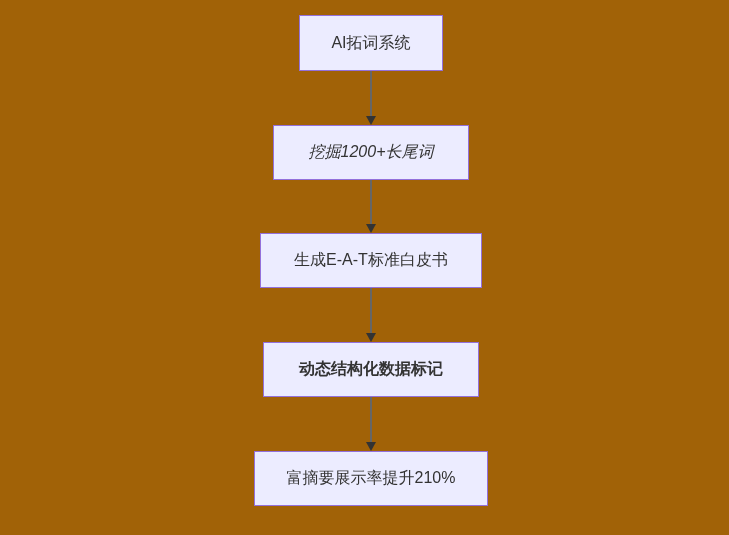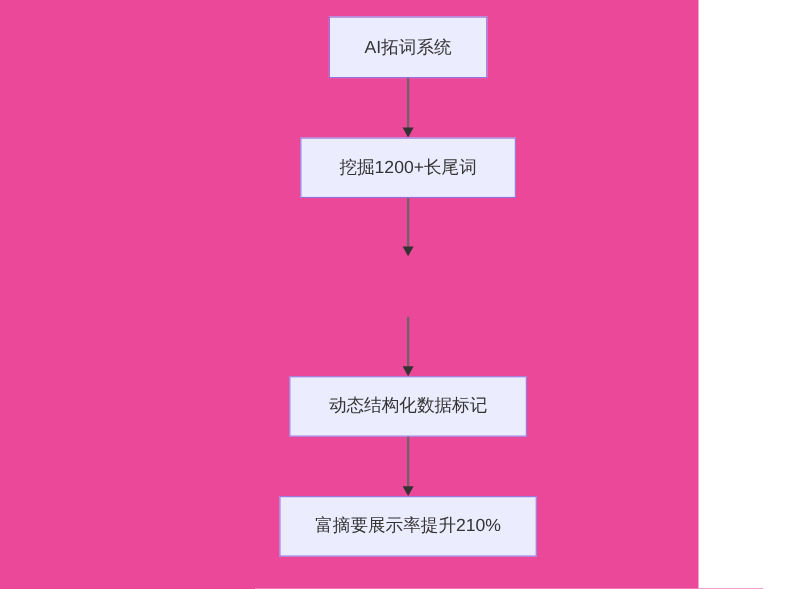--- a/index.html
+++ b/index.html
@@ -1,43 +1,43 @@
 <!DOCTYPE html>
 <html><head>
 <meta charset="utf-8">
 <style>
   html, body {
     margin: 0;
     padding: 0;
   }
   .canvas {
     position: relative;
-    width: 635px;
+    width: 729px;
     height: 535px;
-    background: #ec4899;
+    background: #a16207;
     font-family: "Liberation Sans", "DejaVu Sans", sans-serif;
     overflow: hidden;
   }
   .node {
     position: absolute;
     box-sizing: border-box;
     background: #ececff;
     border: 1px solid #9370db;
     color: #333333;
     font-size: 16px;
     display: flex;
     align-items: center;
     justify-content: center;
     text-align: center;
     white-space: nowrap;
   }
   .node-1 { left: 299px; top: 15px;  width: 144px; height: 56px; }
-  .node-2 { left: 273px; top: 125px; width: 196px; height: 55px; }
+  .node-2 { left: 273px; top: 125px; width: 196px; height: 55px; font-style: italic; }
   .node-3 { left: 260px; top: 233px; width: 222px; height: 55px; }
-  .node-4 { left: 263px; top: 342px; width: 216px; height: 55px; }
+  .node-4 { left: 263px; top: 342px; width: 216px; height: 55px; font-weight: bold; }
   .node-5 { left: 254px; top: 451px; width: 234px; height: 55px; text-align: right; }
 
   .edge {
     position: absolute;
     width: 12px;
     margin-left: -6px; 
   }
   .edge-1 { left: 371px; top: 71px;  height: 54px; }
   .edge-2 { left: 371px; top: 180px; height: 53px; }
   .edge-3 { left: 371px; top: 288px; height: 54px; }
@@ -76,20 +76,21 @@
     <div class="edge-head"></div>
   </div>
 
   <div class="node node-2">挖掘1200+长尾词</div>
 
   <div class="edge edge-2">
     <div class="edge-line"></div>
     <div class="edge-head"></div>
   </div>
 
+  <div class="node node-3">生成E-A-T标准白皮书</div>
 
   <div class="edge edge-3">
     <div class="edge-line"></div>
     <div class="edge-head"></div>
   </div>
 
   <div class="node node-4">动态结构化数据标记</div>
 
   <div class="edge edge-4">
     <div class="edge-line"></div>

